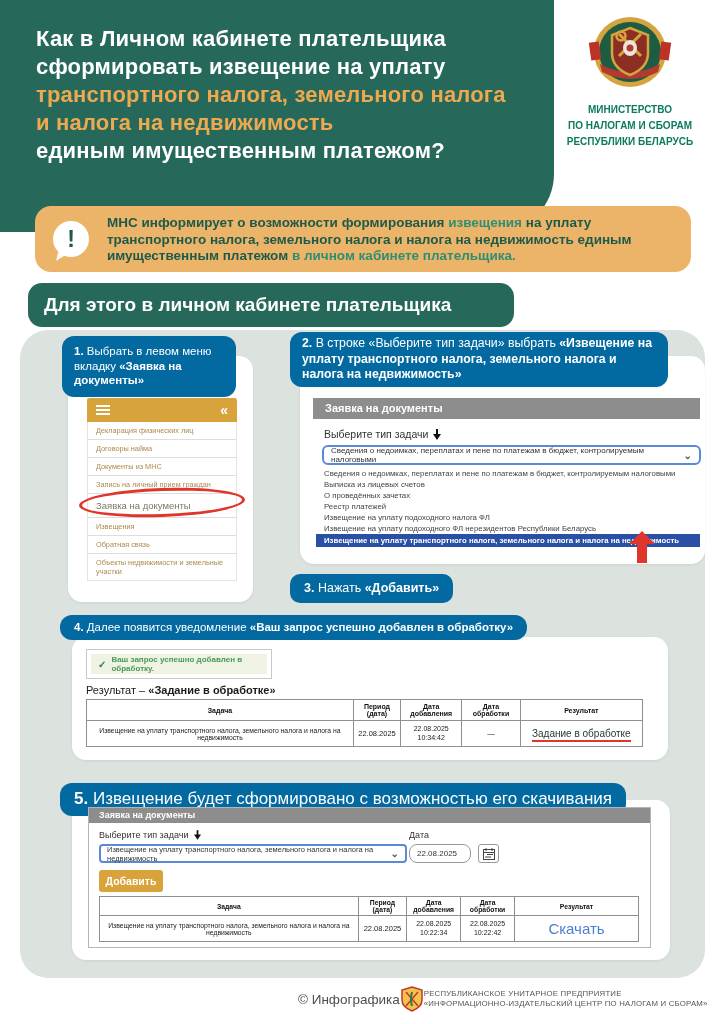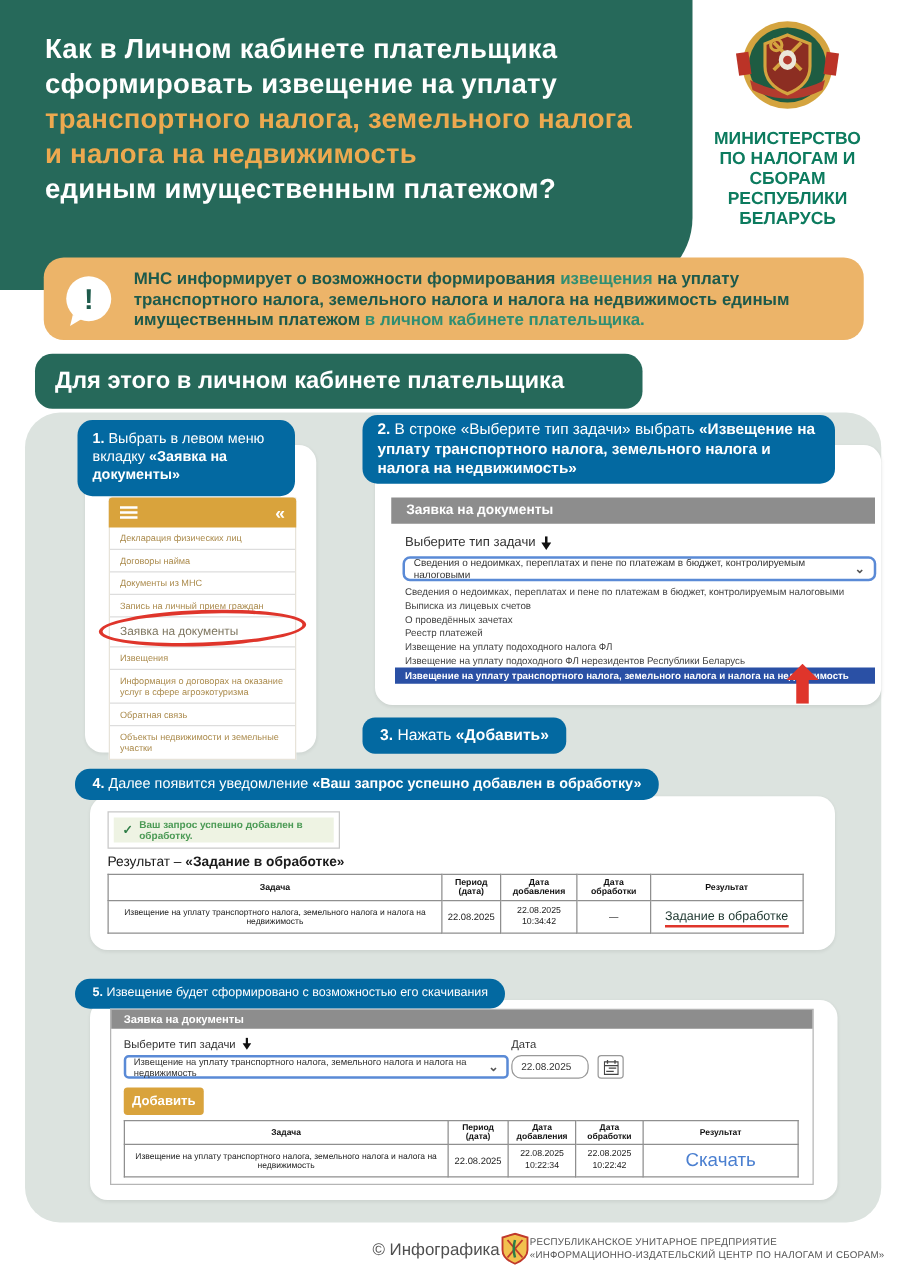--- a/index.html
+++ b/index.html
@@ -7,21 +7,21 @@
   .page { position:relative; width:725px; height:1024px; background:#ffffff; overflow:hidden; }
 
   
   .header-panel { position:absolute; left:0; top:0; width:554px; height:232px;
     background:#26695a; border-radius:0 0 58px 0; }
   .title { position:absolute; left:36px; top:25px; font-size:22px; font-weight:bold;
     line-height:28px; color:#ffffff; letter-spacing:.2px; }
   .title .accent { color:#eda94f; }
   .logo-block { position:absolute; left:550px; top:14px; width:160px; text-align:center; }
   .logo-block svg { display:block; margin:0 auto; }
-  .ministry-name { margin-top:8px; font-size:14px; font-weight:bold; color:#0c7b5e; line-height:16px; }
+  .ministry-name { margin-top:8px; font-size:10px; font-weight:bold; color:#0c7b5e; line-height:16px; }
 
   
   .notice { position:absolute; left:35px; top:206px; width:656px; height:66px;
     background:#ecb469; border-radius:16px; }
   .notice-icon { position:absolute; left:18px; top:15px; width:36px; height:36px;
     background:#fff; border-radius:50%; text-align:center; line-height:36px;
     font-weight:bold; font-size:23px; color:#1d5a4b; }
   .notice-icon::after { content:""; position:absolute; left:4px; bottom:-5px; width:0; height:0;
     border-top:9px solid #fff; border-right:9px solid transparent; transform:rotate(14deg); }
   .notice-text { position:absolute; left:72px; top:9px; width:580px; font-size:13.5px;
@@ -36,21 +36,21 @@
 
   .light-panel { position:absolute; left:20px; top:330px; width:685px; height:648px;
     background:#dce3df; border-radius:28px; }
 
   .bubble { position:absolute; background:#0369a1; color:#fff; border-radius:12px; z-index:3; }
   .bubble b { font-weight:bold; }
   #b1 { left:62px; top:336px; width:174px; padding:8px 10px 9px 12px; font-size:11.5px; line-height:14.5px; }
   #b2 { left:290px; top:332px; width:378px; padding:4px 12px; font-size:12.3px; line-height:15.5px; }
   #b3 { left:290px; top:574px; padding:7px 14px 8px; font-size:12.5px; border-radius:10px; }
   #b4 { left:60px; top:615px; padding:6px 14px 7px; font-size:11.5px; }
-  #b5 { left:60px; top:783px; padding:6px 14px 7px; font-size:10px; }
+  #b5 { left:60px; top:783px; padding:6px 14px 7px; font-size:17px; }
 
   .card { position:absolute; background:#fff; border-radius:14px; z-index:2;
     box-shadow:0 1px 3px rgba(0,0,0,.07); }
   #card1 { left:68px; top:356px; width:185px; height:246px; }
   #card2 { left:300px; top:356px; width:405px; height:208px; }
   #card4 { left:72px; top:637px; width:596px; height:123px; }
   #card5 { left:72px; top:800px; width:598px; height:160px; }
 
   
   #menu { position:absolute; left:87px; top:398px; width:150px; z-index:3;
@@ -174,21 +174,20 @@
     <div class="menu-header">
       <span class="hamburger"></span>
       <span class="collapse">«</span>
     </div>
     <div class="menu-item">Декларация физических лиц</div>
     <div class="menu-item">Договоры найма</div>
     <div class="menu-item">Документы из МНС</div>
     <div class="menu-item">Запись на личный прием граждан</div>
     <div class="menu-item current">Заявка на документы</div>
     <div class="menu-item">Извещения</div>
-    <div class="menu-item">Информация о договорах на оказание услуг в сфере агроэкотуризма</div>
     <div class="menu-item">Обратная связь</div>
     <div class="menu-item">Объекты недвижимости и земельные участки</div>
   </div>
   <div class="red-ellipse"></div>
 
   <div class="bubble" id="b2"><b>2.</b> <span>В строке «Выберите тип задачи» выбрать </span><b>«Извещение на уплату транспортного налога, земельного налога и налога на недвижимость»</b></div>
   <div class="card" id="card2"></div>
   <div class="shot-header" id="s2-header">Заявка на документы</div>
   <div class="field-label" id="s2-label">
     <span>Выберите тип задачи</span>

